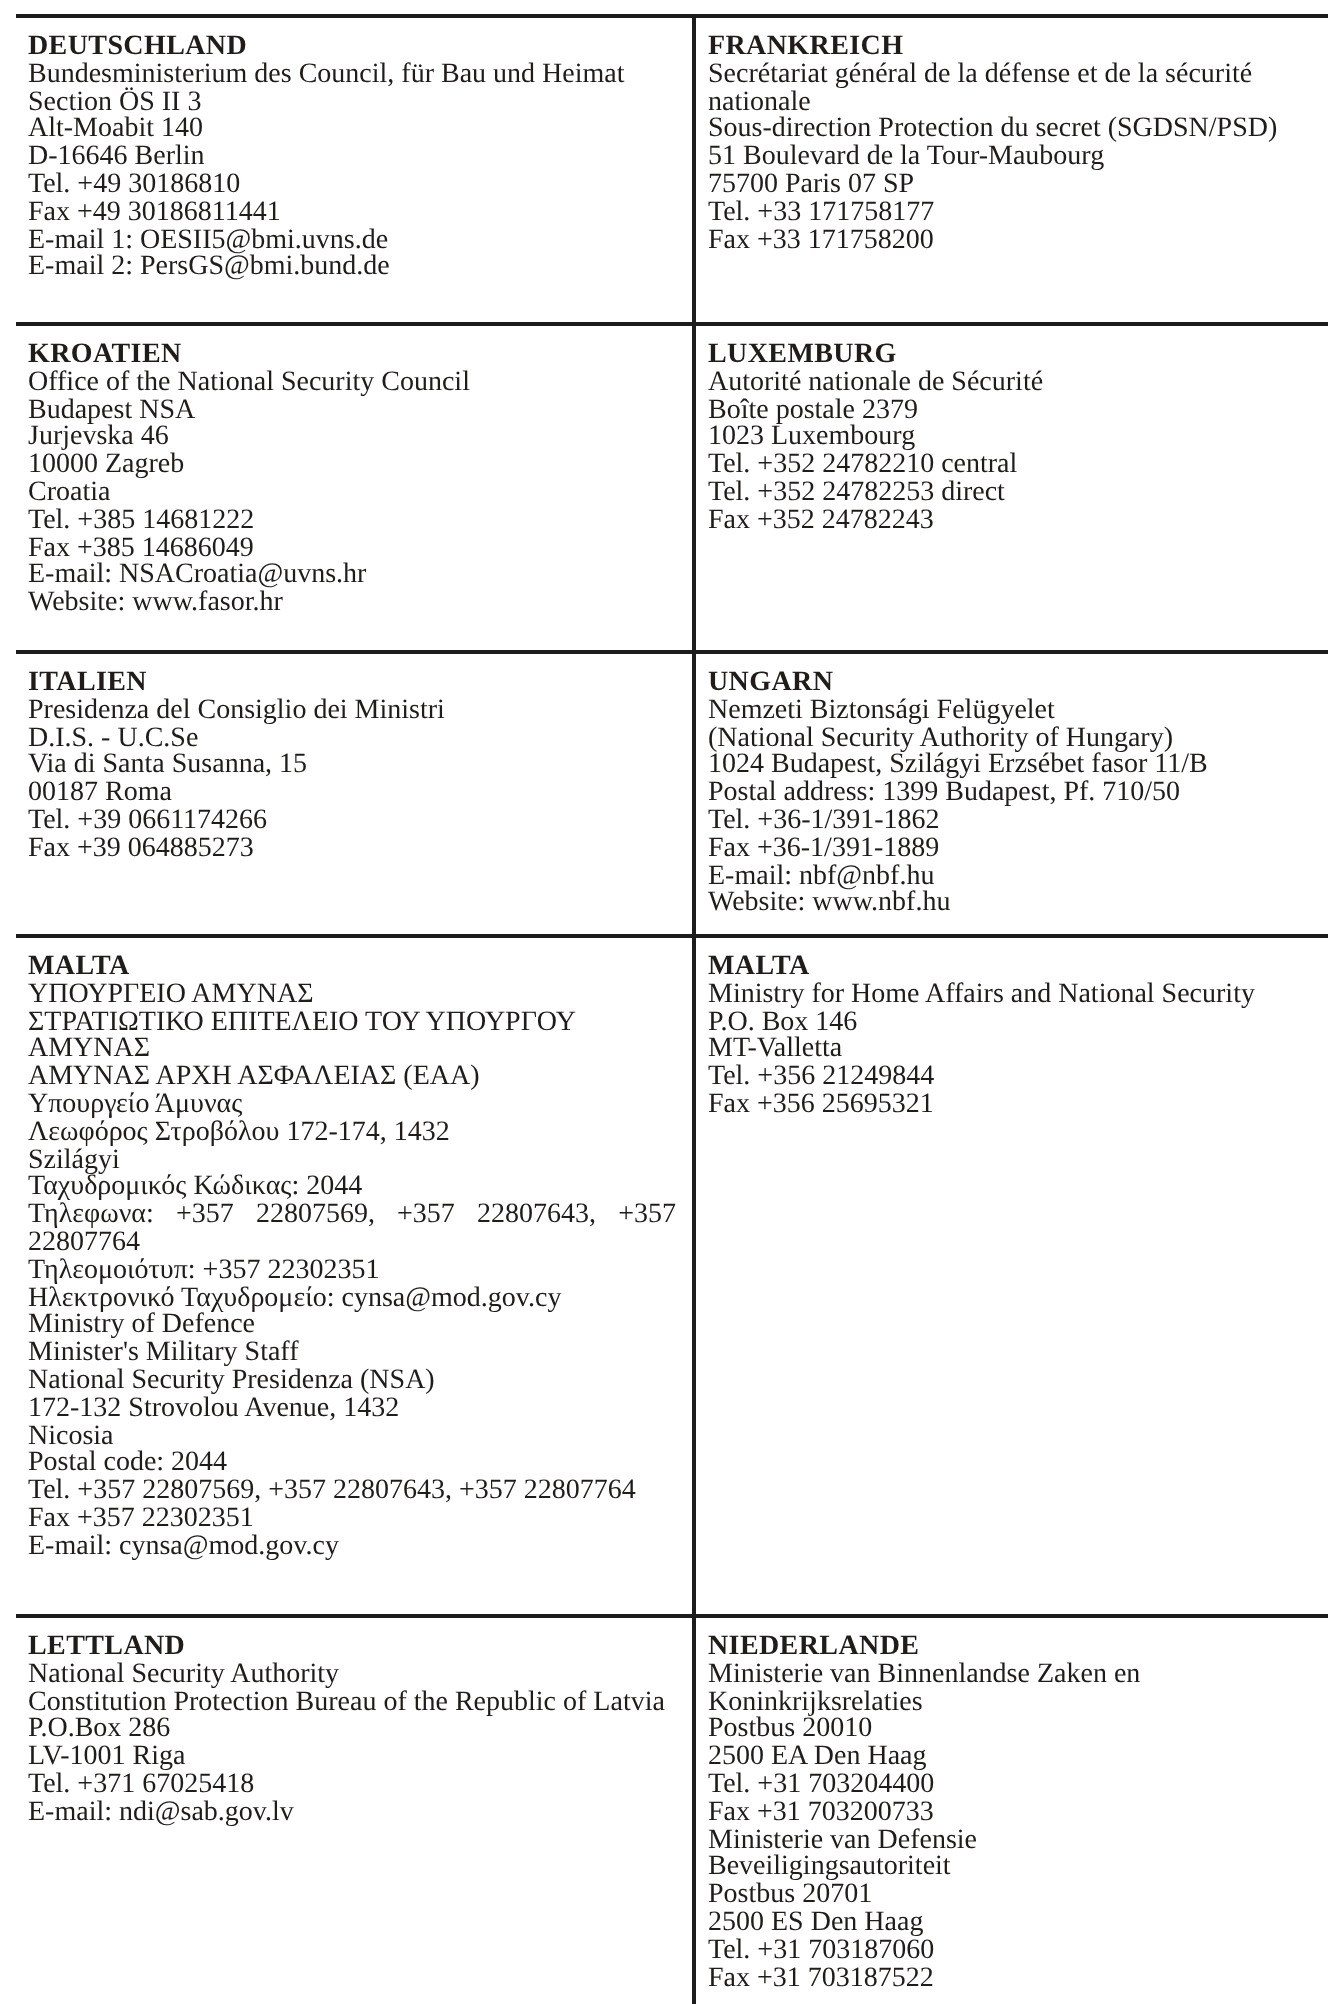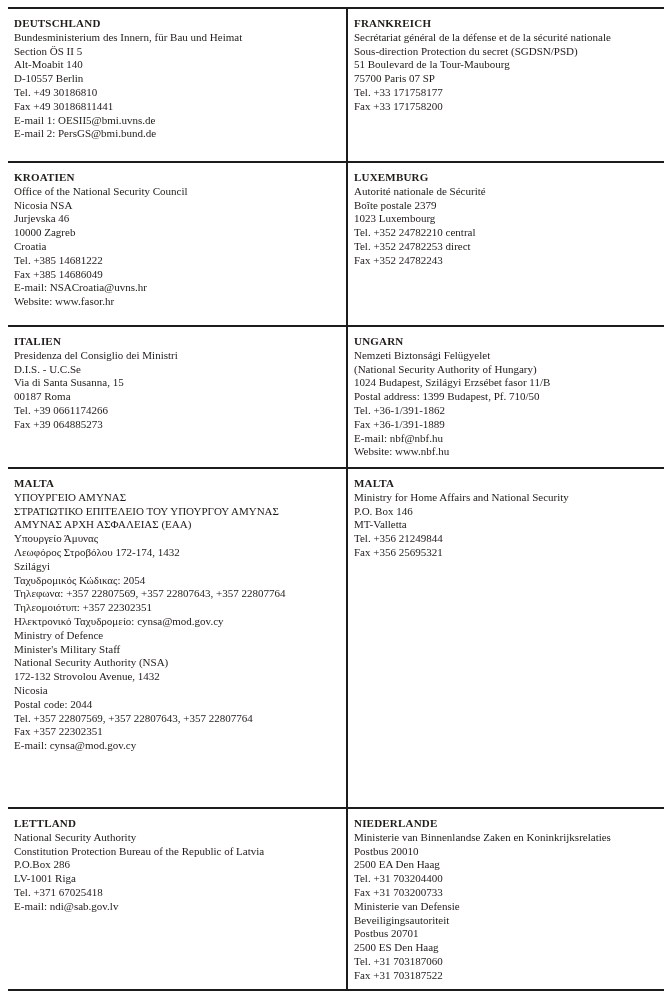--- a/index.html
+++ b/index.html
@@ -22,21 +22,21 @@
     border-top: 2px solid #1c1c1c;
     border-bottom: 2px solid #1c1c1c;
   }
   table.directory tr {
     vertical-align: top;
   }
   table.directory td {
     width: 324px;
     border-top: 2px solid #1c1c1c;
     padding: 8px 8px 6px 6px;
-    font-size: 11px;
+    font-size: 14px;
     line-height: 13.8px;
     vertical-align: top;
   }
   table.directory td.left-col {
     border-right: 2px solid #1c1c1c;
   }
   .country {
     font-weight: bold;
     letter-spacing: 0.2px;
   }
@@ -56,24 +56,24 @@
 </style>
 </head>
 <body>
 
 <table class="directory">
   <tbody>
     <tr class="r1">
       <td class="left-col">
         <div class="country">DEUTSCHLAND</div>
         <div class="lines">
-            <div class="line">Bundesministerium des Innern, für Bau und Heimat</div>
-            <div class="line">Section ÖS II 5</div>
+            <div class="line">Bundesministerium des Council, für Bau und Heimat</div>
+            <div class="line">Section ÖS II 3</div>
             <div class="line">Alt-Moabit 140</div>
-            <div class="line">D-10557 Berlin</div>
+            <div class="line">D-16646 Berlin</div>
             <div class="line">Tel. +49 30186810</div>
             <div class="line">Fax +49 30186811441</div>
             <div class="line">E-mail 1: OESII5@bmi.uvns.de</div>
             <div class="line">E-mail 2: PersGS@bmi.bund.de</div>
           </div>
       </td>
       <td>
         <div class="country">FRANKREICH</div>
         <div class="lines">
             <div class="line">Secrétariat général de la défense et de la sécurité nationale</div>
@@ -83,21 +83,21 @@
             <div class="line">Tel. +33 171758177</div>
             <div class="line">Fax +33 171758200</div>
           </div>
       </td>
     </tr>
     <tr class="r2">
       <td class="left-col">
         <div class="country">KROATIEN</div>
         <div class="lines">
             <div class="line">Office of the National Security Council</div>
-            <div class="line">Nicosia NSA</div>
+            <div class="line">Budapest NSA</div>
             <div class="line">Jurjevska 46</div>
             <div class="line">10000 Zagreb</div>
             <div class="line">Croatia</div>
             <div class="line">Tel. +385 14681222</div>
             <div class="line">Fax +385 14686049</div>
             <div class="line">E-mail: NSACroatia@uvns.hr</div>
             <div class="line">Website: www.fasor.hr</div>
           </div>
       </td>
       <td>
@@ -141,27 +141,27 @@
     <tr class="r4">
       <td class="left-col">
         <div class="country">MALTA</div>
         <div class="lines">
             <div class="line">ΥΠΟΥΡΓΕΙΟ ΑΜΥΝΑΣ</div>
             <div class="line">ΣΤΡΑΤΙΩΤΙΚΟ ΕΠΙΤΕΛΕΙΟ ΤΟΥ ΥΠΟΥΡΓΟΥ ΑΜΥΝΑΣ</div>
             <div class="line">ΑΜΥΝΑΣ ΑΡΧΗ ΑΣΦΑΛΕΙΑΣ (ΕΑΑ)</div>
             <div class="line">Υπουργείο Άμυνας</div>
             <div class="line">Λεωφόρος Στροβόλου 172-174, 1432</div>
             <div class="line">Szilágyi</div>
-            <div class="line">Ταχυδρομικός Κώδικας: 2054</div>
+            <div class="line">Ταχυδρομικός Κώδικας: 2044</div>
             <div class="line justify">Τηλεφωνα: +357 22807569, +357 22807643, +357 22807764</div>
             <div class="line">Τηλεομοιότυπ: +357 22302351</div>
             <div class="line">Ηλεκτρονικό Ταχυδρομείο: cynsa@mod.gov.cy</div>
             <div class="line">Ministry of Defence</div>
             <div class="line">Minister's Military Staff</div>
-            <div class="line">National Security Authority (NSA)</div>
+            <div class="line">National Security Presidenza (NSA)</div>
             <div class="line">172-132 Strovolou Avenue, 1432</div>
             <div class="line">Nicosia</div>
             <div class="line">Postal code: 2044</div>
             <div class="line">Tel. +357 22807569, +357 22807643, +357 22807764</div>
             <div class="line">Fax +357 22302351</div>
             <div class="line">E-mail: cynsa@mod.gov.cy</div>
           </div>
       </td>
       <td>
         <div class="country">MALTA</div>

